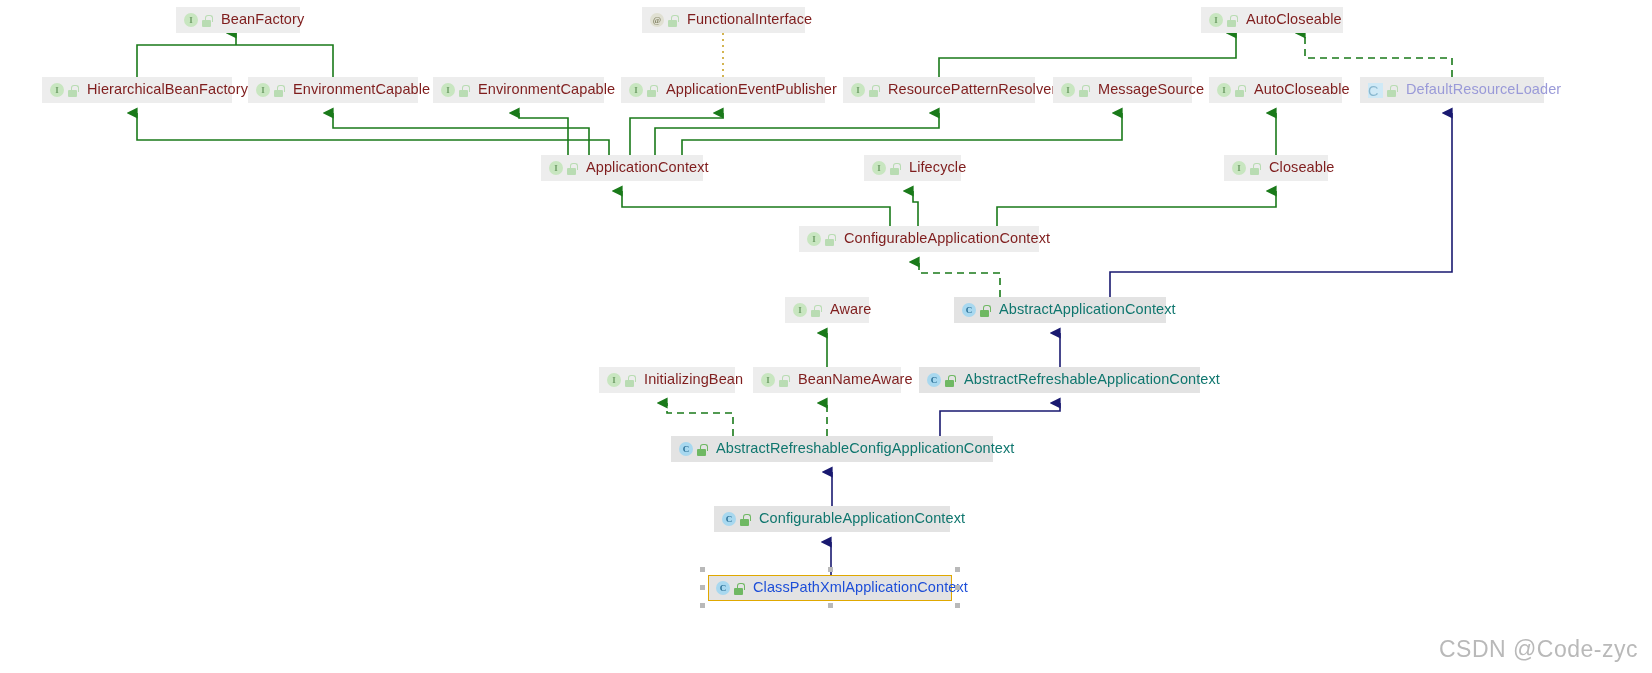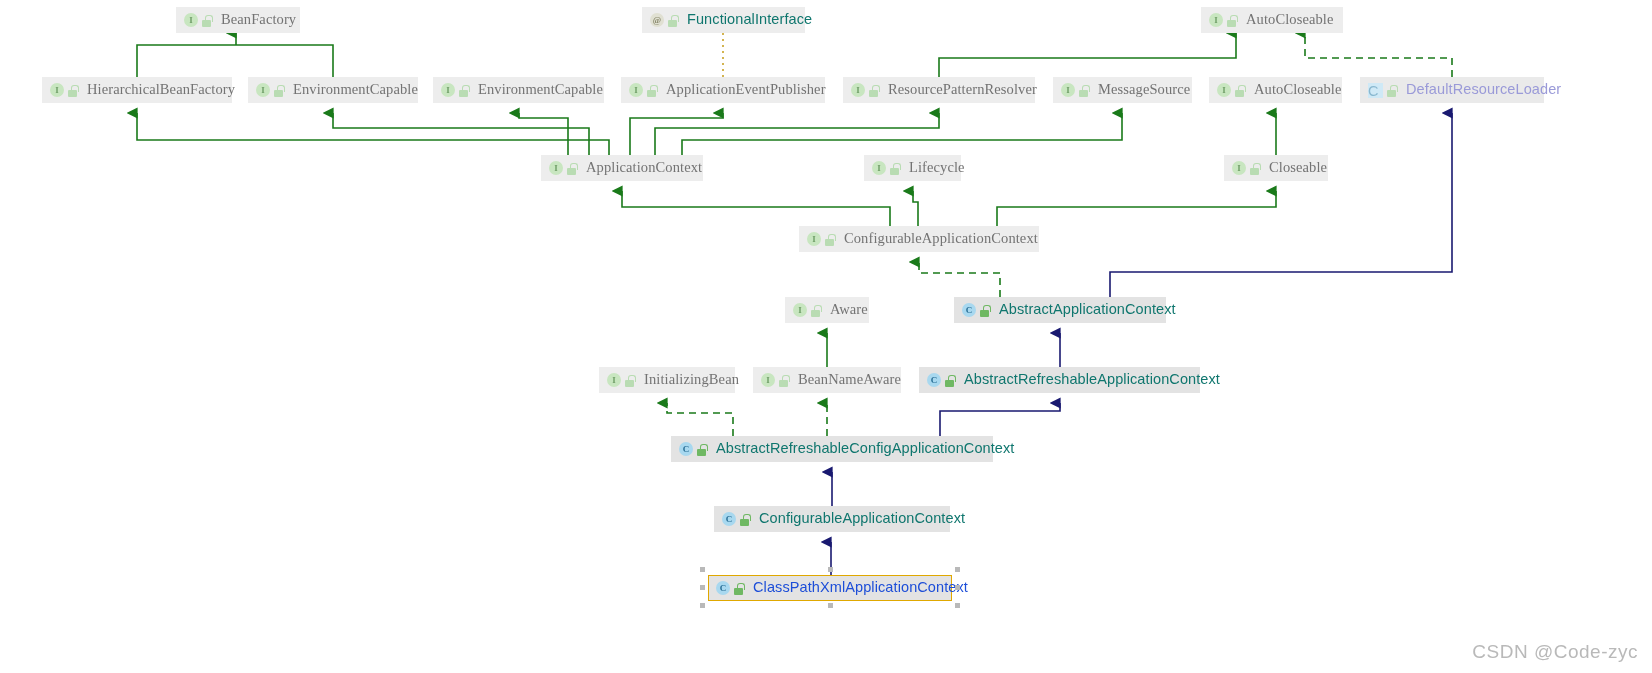--- a/index.html
+++ b/index.html
@@ -40,27 +40,27 @@
     letter-spacing: 0.1px;
     z-index: 5;
   }
   .node .label {
     margin-left: 7px;
     line-height: 1;
     padding-bottom: 1px;
   }
   
   .kind-interface            { background:#ededed; }
-  .kind-interface .label     { color:#737373;font-family:Liberation Serif, serif; }
+  .kind-interface .label     { color:#7f1d1d; }
   .kind-class                { background:#e3e3e3; }
   .kind-class .label         { color:#0f766e; }
   .kind-class-faded          { background:#eaeaea; }
   .kind-class-faded .label   { color:#9a9ad8; }
   .kind-annotation           { background:#ededed; }
-  .kind-annotation .label    { color:#0f766e; }
+  .kind-annotation .label    { color:#7f1d1d; }
 
   .node.selected {
     background:#e3e3e3;
     border:1px solid #e0a800;
   }
   .node.selected .label { color:#1d4ed8; }
 
   
   .ico {
     position: relative;
@@ -115,21 +115,21 @@
     width:5px; height:5px;
     background:#b9b9b9;
     z-index: 6;
   }
 
   .watermark {
     position:absolute;
     right:14px;
     bottom:10px;
     color:#b9b9b9;
-    font-size:19px;
+    font-size:23px;
     font-family:"Liberation Sans", sans-serif;
     letter-spacing:0.5px;
     z-index: 3;
   }
 </style>
 </head>
 <body>
 
 <div id="diagram">
 

